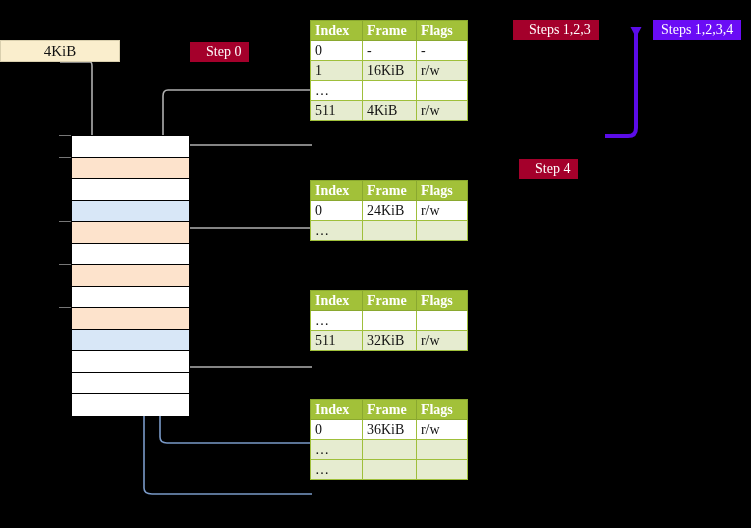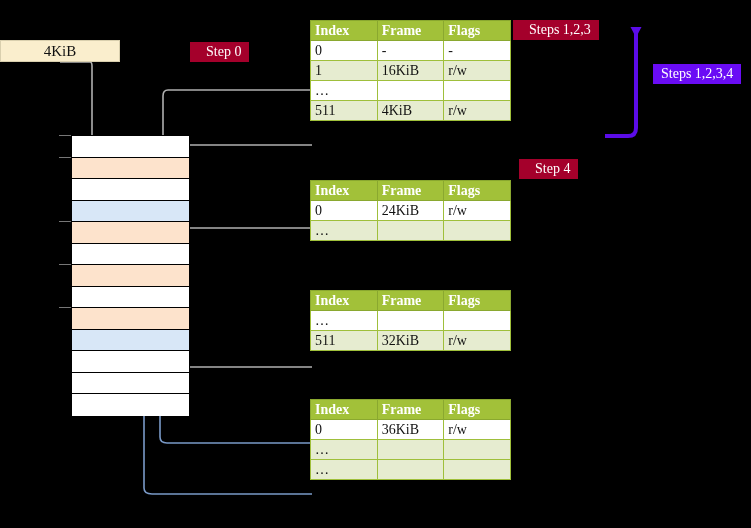--- a/index.html
+++ b/index.html
@@ -19,42 +19,42 @@
     display:flex;align-items:center;justify-content:center;
     font-size:15px;color:#111;box-sizing:border-box;
   }
 
   
   .badge{
     position:absolute;color:#fff;font-size:14px;
     padding:2px 8px;white-space:nowrap;line-height:16px;
   }
   .badge.red{background:#a4002b;padding-left:16px;}
-  .badge.violet{background:#6a0cf5;margin-top:44px;}
+  .badge.violet{background:#6a0cf5;}
 
   
   .memcol{
     position:absolute;left:71px;top:135px;width:119px;height:280px;
     border:1px solid #000;box-sizing:border-box;background:#fff;
   }
   .memrow{
     height:21.53px;box-sizing:border-box;border-bottom:1px solid #000;
     background:#fff;width:100%;
   }
   .memrow:last-child{border-bottom:none;}
   .memrow.orange{background:#fde3cc;}
   .memrow.blue{background:#d8e7f7;}
   .memtick{
     position:absolute;left:59px;width:12px;height:0;
     border-top:1px solid #777;
   }
 
   
   .ptable{
-    position:absolute;left:310px;width:201px;
+    position:absolute;left:310px;width:158px;
     border-collapse:collapse;font-size:14px;color:#111;
     background:#fff;
   }
   .ptable td,.ptable th{
     border:1px solid #9fbf3b;
     padding:1px 4px;height:20px;box-sizing:border-box;
     text-align:left;font-weight:normal;vertical-align:middle;
   }
   .ptable th{
     background:#a2c139;color:#fff;font-weight:bold;

